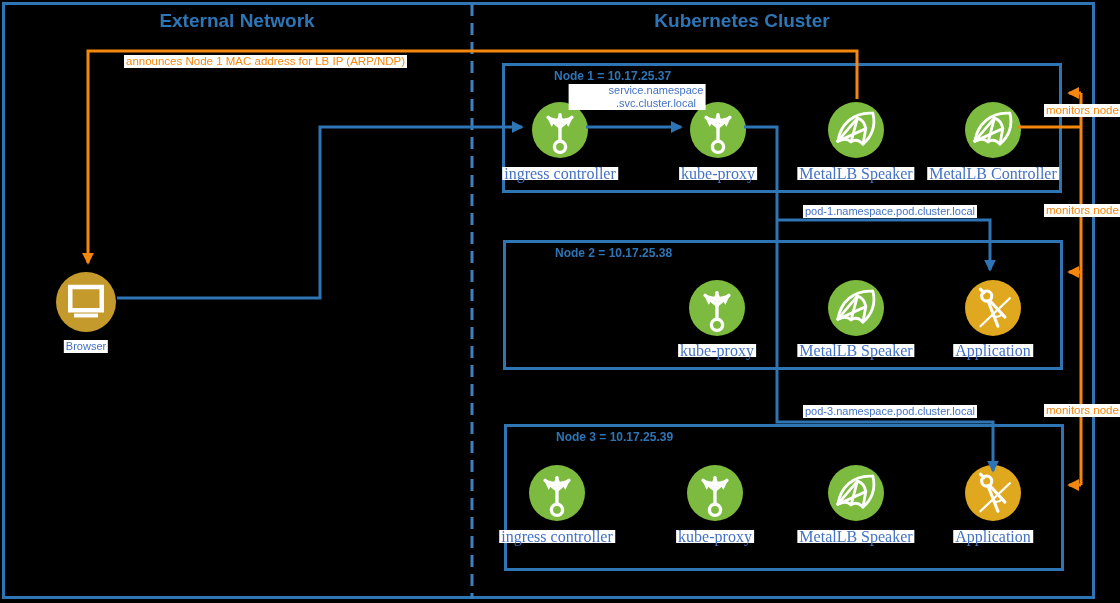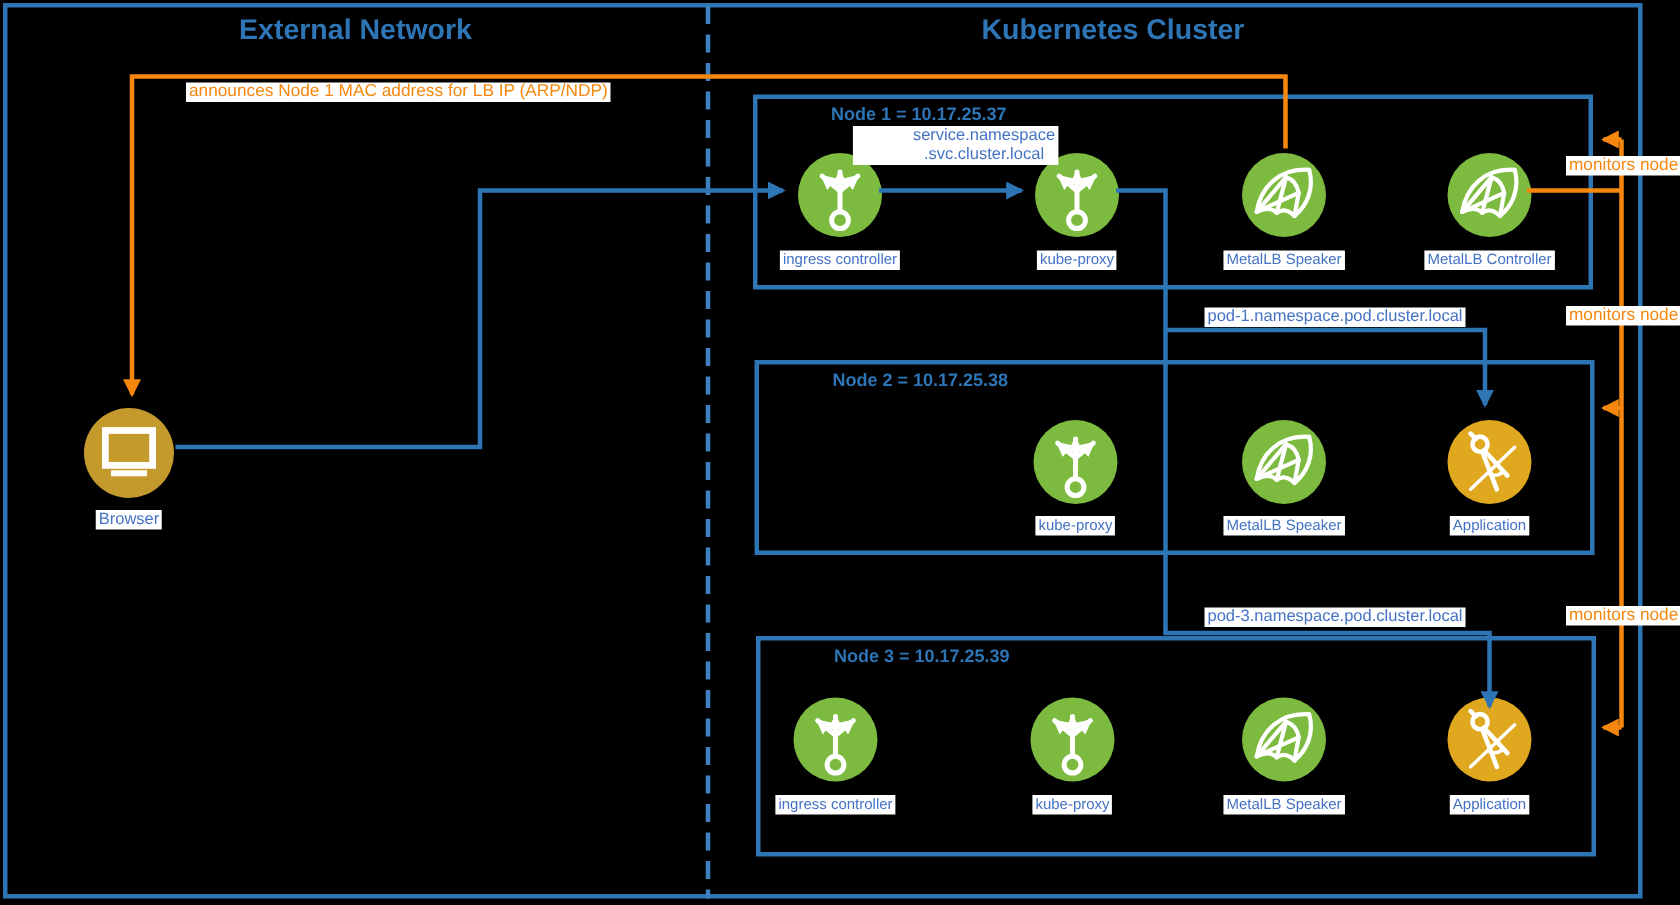--- a/index.html
+++ b/index.html
@@ -23,21 +23,21 @@
     position:absolute;left:5px;top:3px;color:#2E75B6;
     font-size:12px;font-weight:bold;white-space:nowrap;margin-left:44px;
   }
   .icon-circle{
     position:absolute;width:56px;height:56px;border-radius:50%;
   }
   .icon-circle.green{background:#7CBB3F;}
   .icon-circle.gold{background:#E0A81E;}
   .caption{
     position:absolute;transform:translateX(-50%);background:#fff;color:#4472C4;
-    font-size:10px;line-height:13px;padding:0 2px;white-space:nowrap;top:101px;
+    font-size:16px;line-height:13px;padding:0 2px;white-space:nowrap;top:101px;font-family:Liberation Serif, serif;
   }
   .edge-label{
     position:absolute;background:#fff;color:#4472C4;font-size:11px;line-height:13px;
     padding:0 2px;white-space:nowrap;
   }
   .edge-label.center{transform:translateX(-50%);text-align:center;}
   .edge-label.orange{color:#F5870F;font-size:11.5px;}
   #connector-layer{position:absolute;left:0;top:0;pointer-events:none;}
   .browser-circle{
     position:absolute;left:56px;top:272px;width:60px;height:60px;border-radius:50%;

